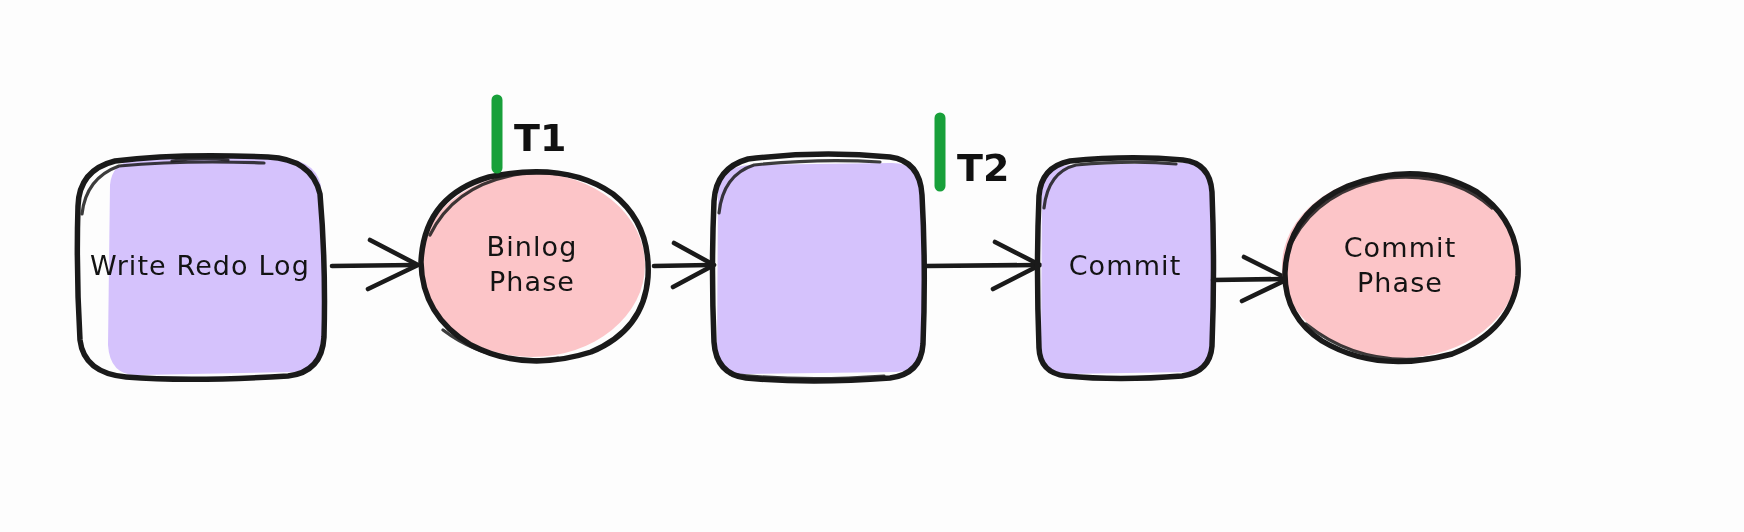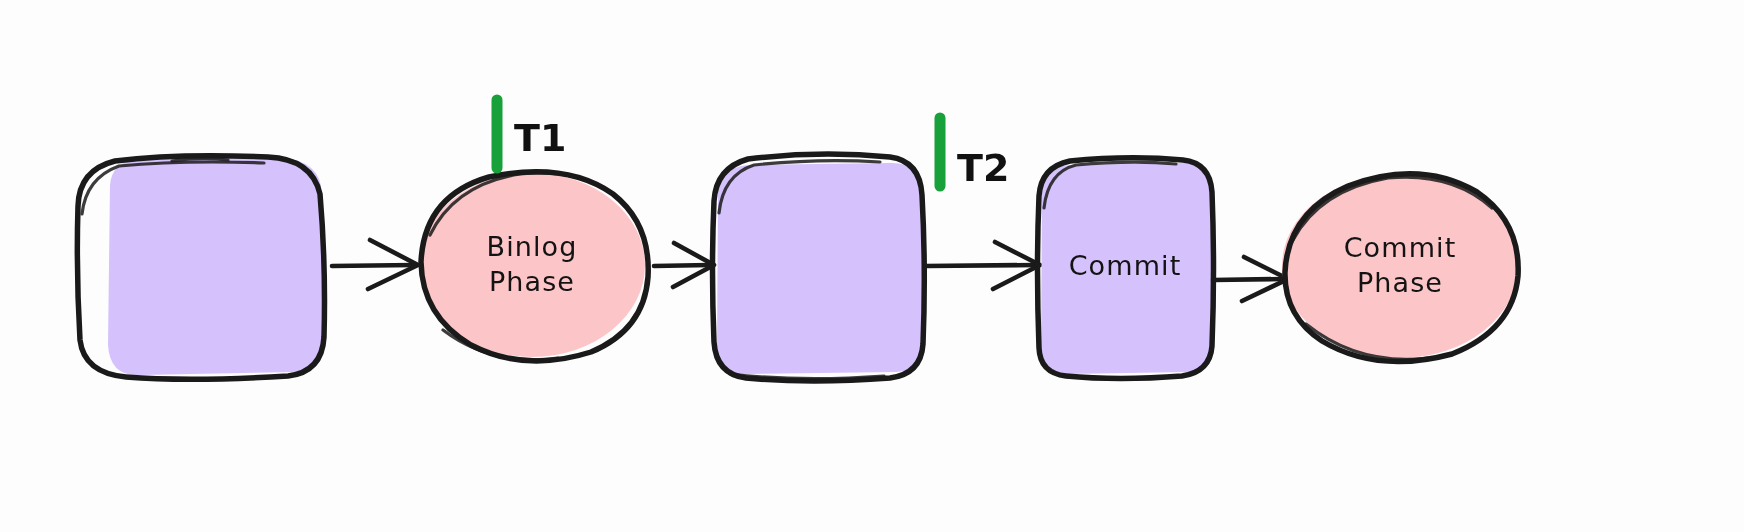--- a/index.html
+++ b/index.html
@@ -175,20 +175,21 @@
     <g>
       <line class="tick-bar" x1="497" y1="100" x2="497" y2="168"></line>
     </g>
 
     <g>
       <line class="tick-bar" x1="940" y1="118" x2="940" y2="186"></line>
     </g>
 
   </svg>
 
+  <div class="node-label" style="left:200px; top:266px; width:260px;">Write Redo Log</div>
 
   <div class="node-label" style="left:532px; top:265px; width:200px;">Binlog
 Phase</div>
 
 
   <div class="node-label" style="left:1125px; top:266px; width:180px;">Commit</div>
 
   <div class="node-label" style="left:1400px; top:266px; width:220px;">Commit
 Phase</div>
 

